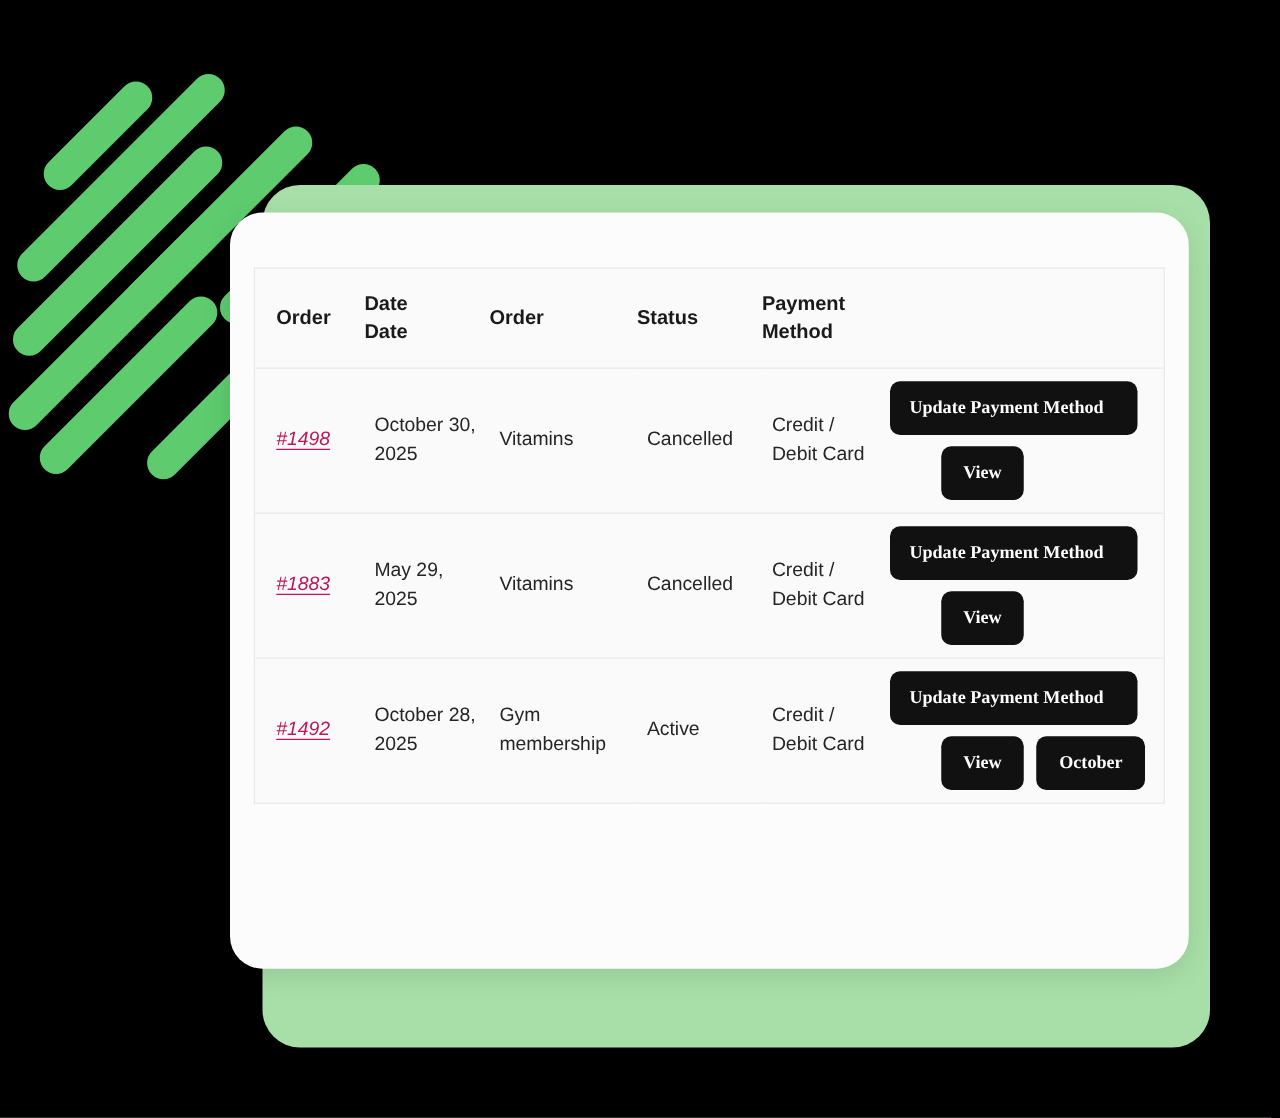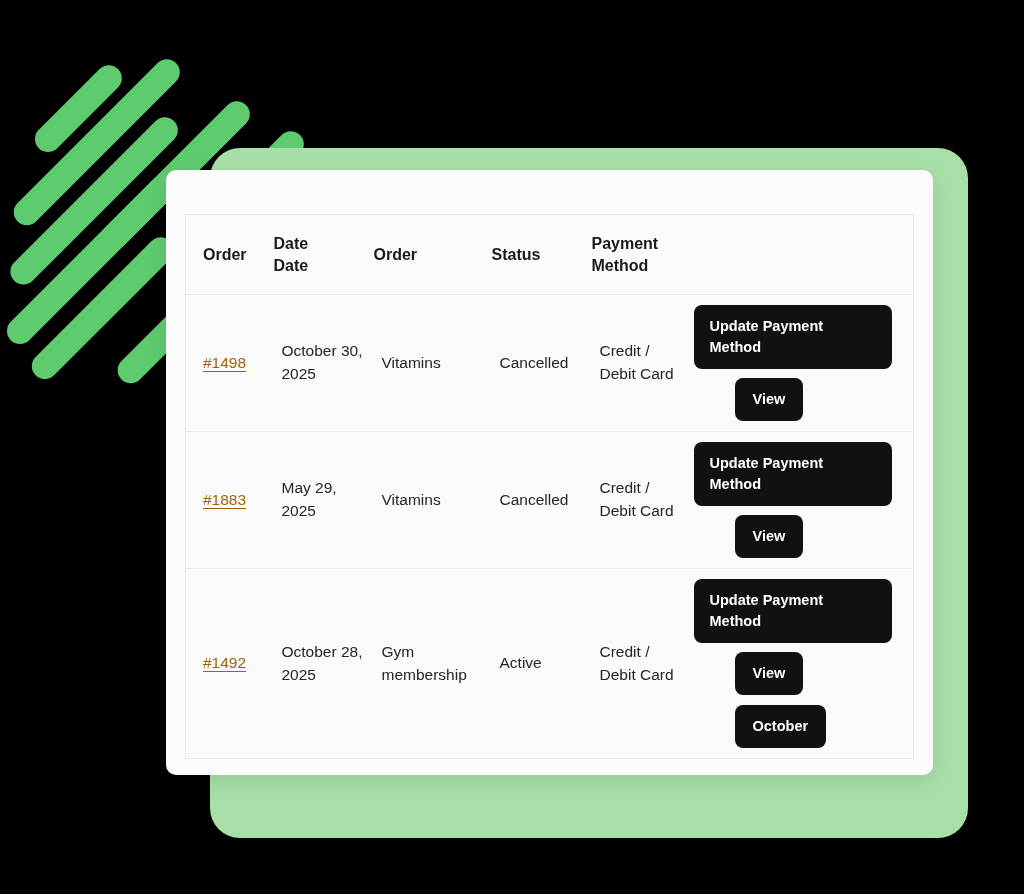--- a/index.html
+++ b/index.html
@@ -40,26 +40,26 @@
     top: 148px;
     width: 758px;
     height: 690px;
     background: #A8DFA8;
     border-radius: 30px;
   }
 
   
   #card {
     position: absolute;
-    left: 166px;
+    left: 184px;
     top: 170px;
     width: 767px;
     height: 605px;
     background: #FCFCFC;
-    border-radius: 10px;
+    border-radius: 26px;
     box-shadow: 0 6px 22px rgba(0,0,0,0.10);
   }
 
   
   #orders-table {
     position: absolute;
     left: 19px;
     top: 44px;
     width: 727px;
     border-collapse: collapse;
@@ -93,35 +93,36 @@
   #orders-table tbody tr:last-child td { border-bottom: none; }
 
   .col-order   { width: 88px; }
   .col-date    { width: 100px; }
   .col-item    { width: 118px; }
   .col-status  { width: 100px; }
   .col-payment { width: 94px; }
   .col-actions { width: 228px; }
 
   .order-link {
-    color: #a16207;
+    color: #be185d;
     text-decoration: underline;
     text-underline-offset: 3px;
     font-size: 15.5px;
     cursor: pointer;
+    font-style: italic;
   }
 
   .actions-cell { padding-right: 14px !important; }
   .btn-row { display: flex; gap: 10px; flex-wrap: wrap; margin-left: 41px; }
   .btn {
     background: #111111;
     color: #FFFFFF;
     border: none;
     border-radius: 8px;
-    font-family: Liberation Sans, sans-serif;
+    font-family: Liberation Serif, serif;
     font-weight: 700;
     font-size: 14.5px;
     line-height: 1.45;
     padding: 11px 16px;
     cursor: pointer;
     text-align: left;
   }
   .btn-wide { width: 198px; margin-bottom: 9px; }
   .btn-small { padding: 11px 18px; }
 </style>

